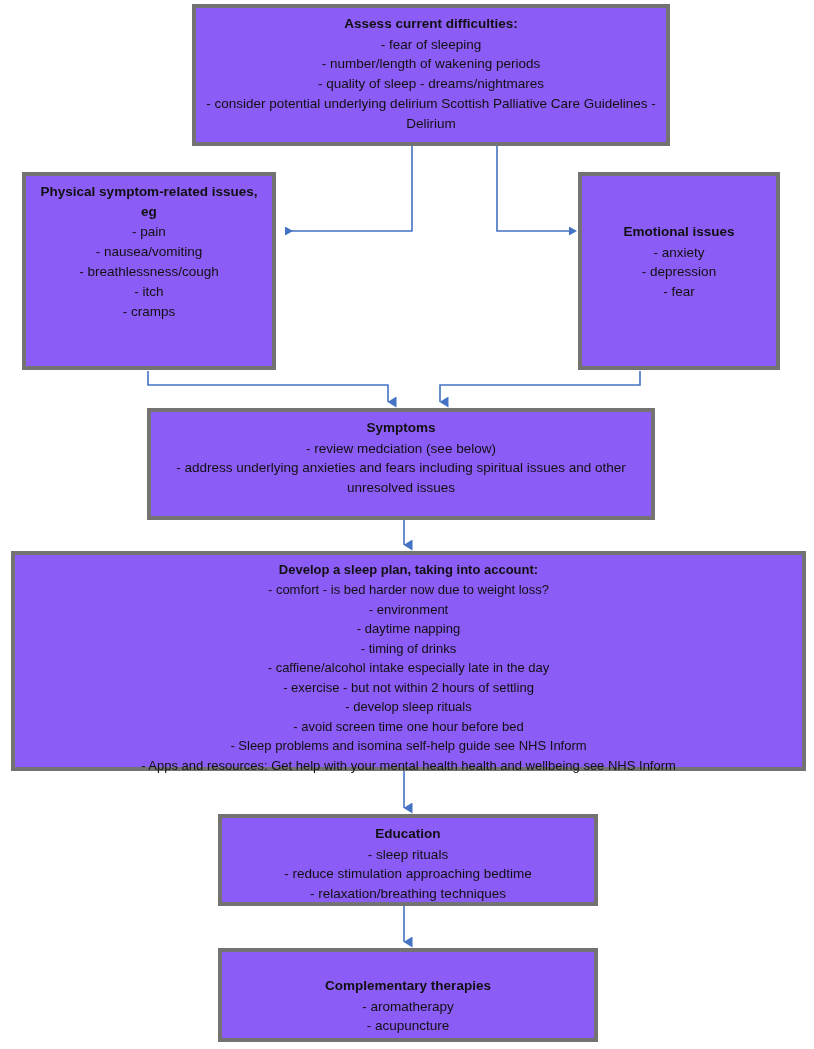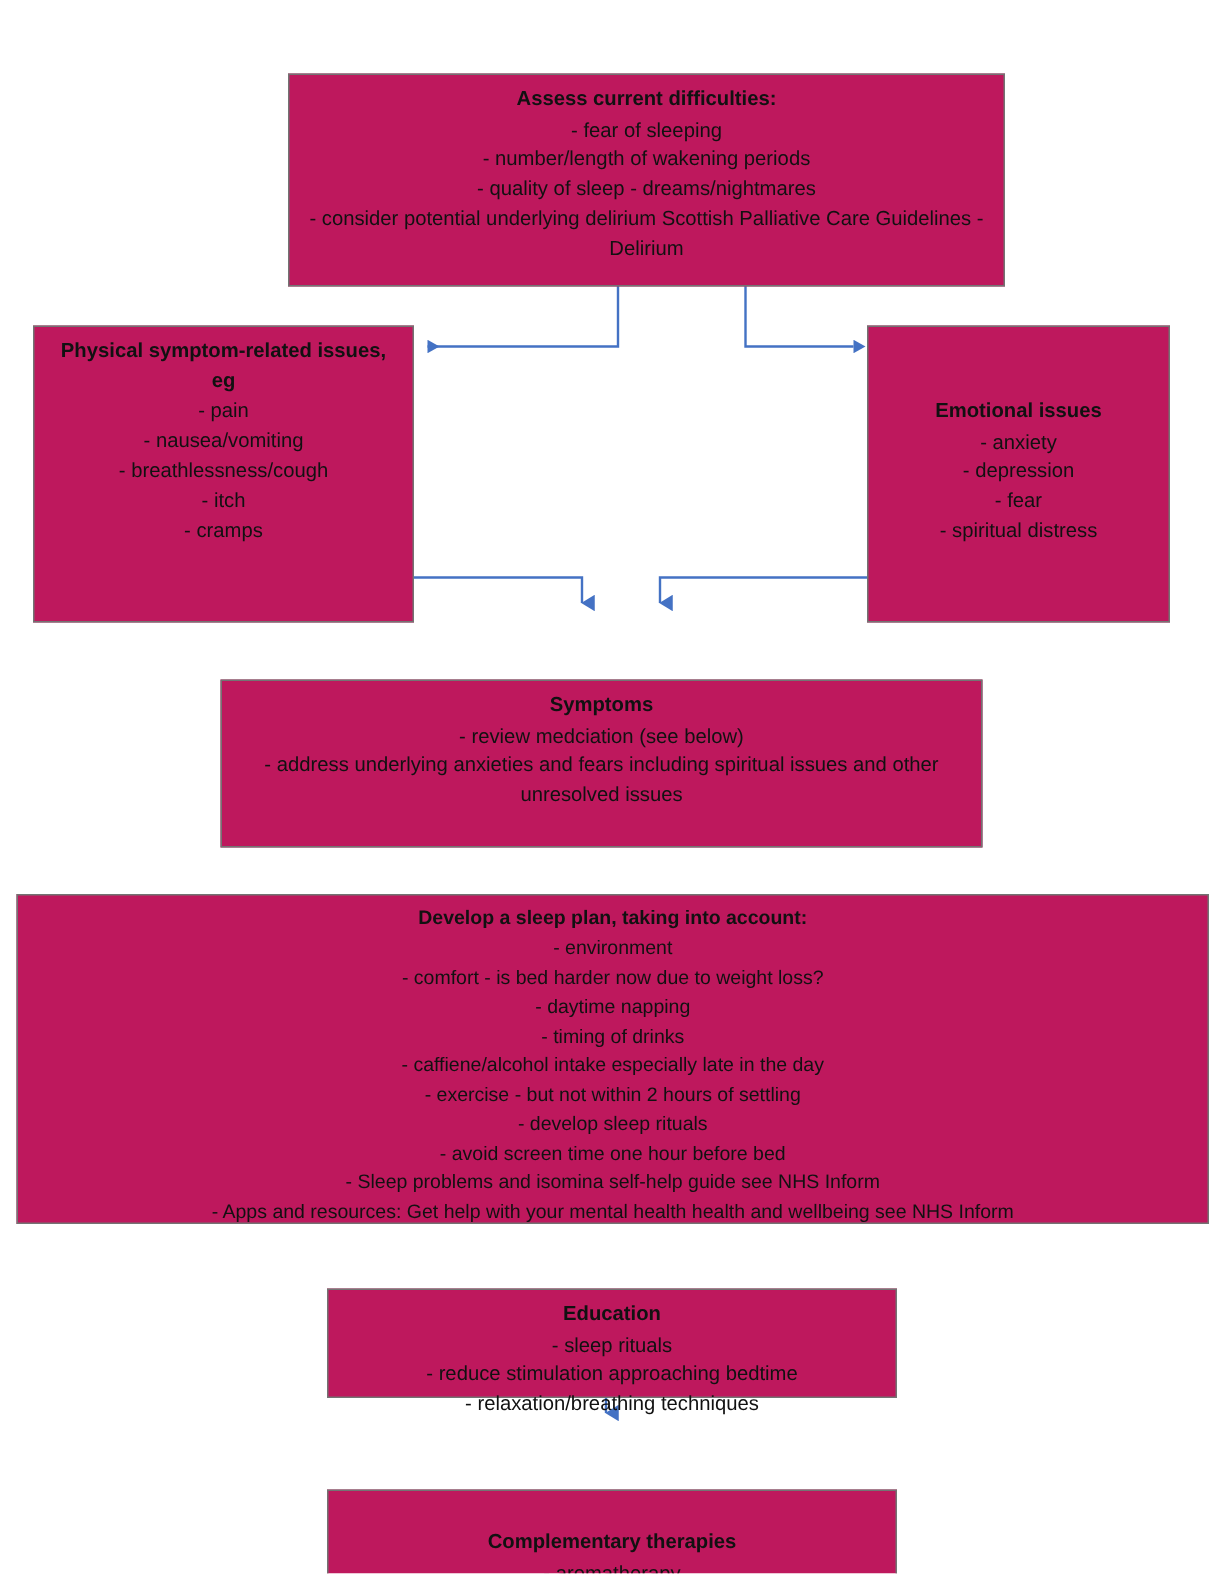--- a/index.html
+++ b/index.html
@@ -15,25 +15,24 @@
   #canvas {
     position: relative;
     width: 814px;
     height: 1049px;
     background: #ffffff;
     overflow: hidden;
   }
   .node {
     position: absolute;
     box-sizing: border-box;
-    border: 1px solid #737373;
-    background: #be185d;
+    border: 4px solid #737373;
+    background: #8b5cf6;
     padding: 6px 9px;
     z-index: 3;
-    margin-top: 45px;
   }
   .node .title {
     display: block;
     text-align: center;
     font-weight: bold;
     font-size: 13.5px;
     line-height: 1.45;
     margin-bottom: 1px;
   }
   .node .line {
@@ -108,44 +107,43 @@
     <span class="line">- breathlessness/cough</span>
     <span class="line">- itch</span>
     <span class="line">- cramps</span>
   </div>
 
   <div class="node" style="left:578px; top:172px; width:202px; height:198px; padding-top:46px;">
     <span class="title">Emotional issues</span>
     <span class="line">- anxiety</span>
     <span class="line">- depression</span>
     <span class="line">- fear</span>
-    <span class="line">- spiritual distress</span>
   </div>
 
   <div class="node" style="left:147px; top:408px; width:508px; height:112px;">
     <span class="title">Symptoms</span>
     <span class="line">- review medciation (see below)</span>
     <span class="line">- address underlying anxieties and fears including spiritual issues and other unresolved issues</span>
   </div>
 
   <div class="node compact" style="left:11px; top:551px; width:795px; height:220px; padding:6px 20px;">
     <span class="title">Develop a sleep plan, taking into account:</span>
+    <span class="line">- comfort - is bed harder now due to weight loss?</span>
     <span class="line">- environment</span>
-    <span class="line">- comfort - is bed harder now due to weight loss?</span>
     <span class="line">- daytime napping</span>
     <span class="line">- timing of drinks</span>
     <span class="line">- caffiene/alcohol intake especially late in the day</span>
     <span class="line">- exercise - but not within 2 hours of settling</span>
     <span class="line">- develop sleep rituals</span>
     <span class="line">- avoid screen time one hour before bed</span>
     <span class="line">- Sleep problems and isomina self-help guide see NHS Inform</span>
     <span class="line">- Apps and resources: Get help with your mental health health and wellbeing see NHS Inform</span>
   </div>
 
-  <div class="node" style="left:218px; top:814px; width:380px; height:73px;">
+  <div class="node" style="left:218px; top:814px; width:380px; height:92px;">
     <span class="title">Education</span>
     <span class="line">- sleep rituals</span>
     <span class="line">- reduce stimulation approaching bedtime</span>
     <span class="line">- relaxation/breathing techniques</span>
   </div>
 
   <div class="node" style="left:218px; top:948px; width:380px; height:94px; padding-top:24px;">
     <span class="title">Complementary therapies</span>
     <span class="line">- aromatherapy</span>
     <span class="line">- acupuncture</span>

